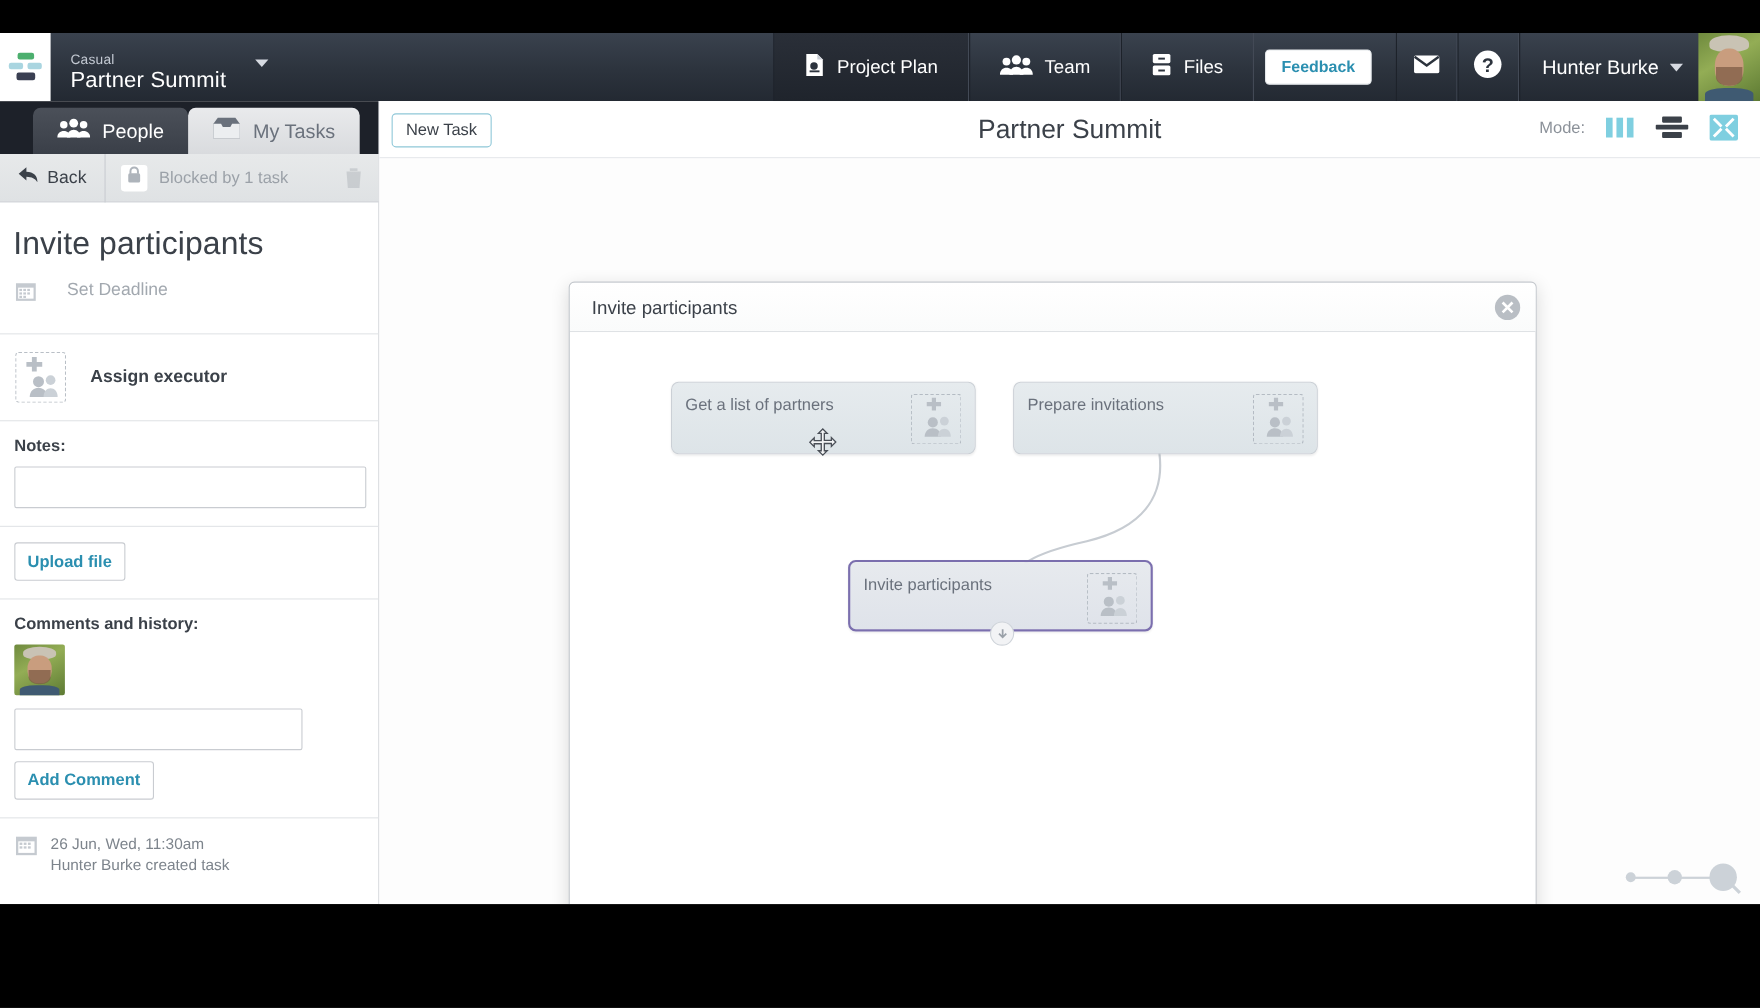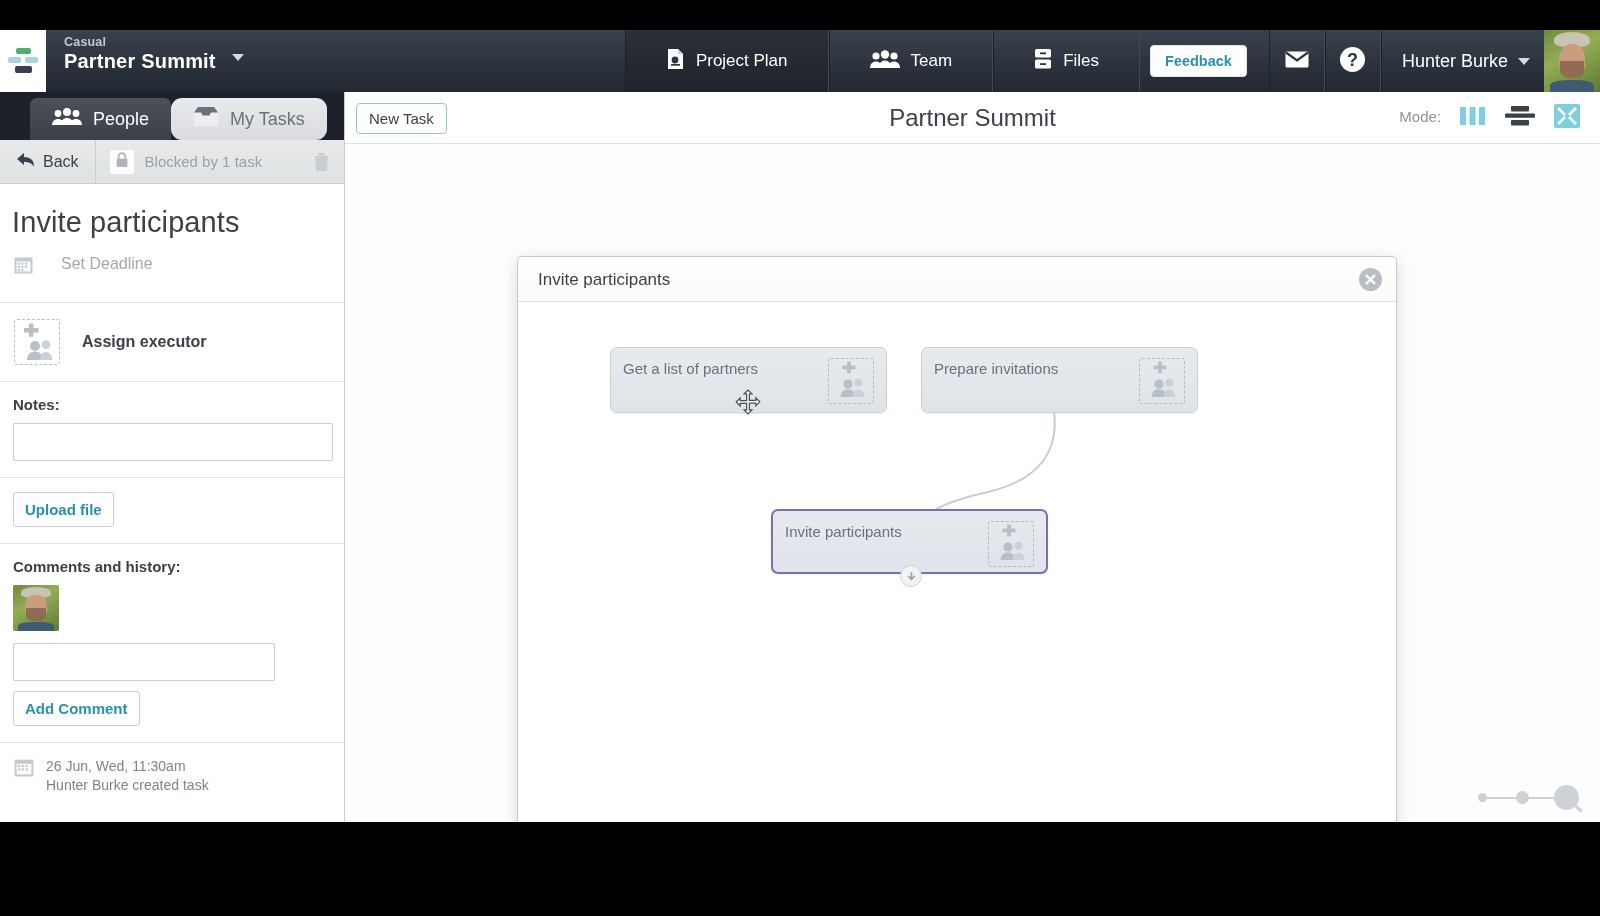--- a/index.html
+++ b/index.html
@@ -26,35 +26,35 @@
     width: 46px; height: 62px; background: #fff;
     display: flex; align-items: center; justify-content: center; flex: 0 0 auto;
   }
   .logo-glyph { width: 30px; height: 28px; position: relative; }
   .logo-glyph i { position: absolute; display: block; border-radius: 2px; }
   .lg1 { left: 8px; top: 1px;  width: 15px; height: 6px; background: #4caf6e; }
   .lg2 { left: 0px; top: 10px; width: 13px; height: 6px; background: #a9d5e0; }
   .lg3 { left: 17px;top: 10px; width: 13px; height: 6px; background: #a9d5e0; }
   .lg4 { left: 7px; top: 19px; width: 17px; height: 7px; background: #3a3f52; }
 
-  .proj-block { padding: 5px 0 0 18px; flex: 0 0 auto; position: relative; width: 260px; font-weight: bold; }
+  .proj-block { padding: 17px 0 0 18px; flex: 0 0 auto; position: relative; width: 260px; }
   .proj-sub { font-size: 12.5px; color: #c3c9d2; letter-spacing: .2px; }
   .proj-name { font-size: 20px; color: #ffffff; margin-top: 1px; letter-spacing: .2px; }
   .proj-caret {
     position: absolute; left: 186px; top: 24px;
     width: 0; height: 0; border-left: 6px solid transparent;
     border-right: 6px solid transparent; border-top: 7px solid #d6dae1;
   }
 
   .nav-spacer { flex: 1 1 auto; }
 
   .nav-tabs { display: flex; align-items: stretch; flex: 0 0 auto; }
   .nav-tab {
     display: flex; align-items: center; gap: 11px;
-    padding: 0 40px; color: #ffffff; font-size: 17px;
+    padding: 0 27px; color: #ffffff; font-size: 17px;
     border-left: 1px solid #1d222a; border-right: 1px solid #434a56;
     cursor: pointer;
   }
   .nav-tab.active { background: linear-gradient(180deg,#2a2f38,#1f242c); }
 
   .nav-right { display: flex; align-items: center; gap: 0; flex: 0 0 auto; }
   .feedback-btn {
     background: #ffffff; color: #2b8fb0; font-size: 14.5px; font-weight: bold;
     padding: 7px 14px; border-radius: 4px; margin: 0 22px 0 10px; cursor: pointer;
     border: 1px solid #e3e7ea;
@@ -91,21 +91,21 @@
   .leftpanel {
     position: absolute; left: 0; top: 62px; width: 345px; height: 730px;
     background: #ffffff; border-right: 1px solid #c9ccd1;
   }
   .lp-tabs { height: 48px; position: relative; background: #1d2129; display: flex; align-items: flex-end; }
   .lp-tab {
     height: 42px; display: flex; align-items: center; gap: 11px;
     padding: 0 22px; font-size: 18px; border-radius: 7px 7px 0 0; cursor: pointer;
   }
   .lp-tab.dark { background: linear-gradient(180deg,#4b5059,#3a3f48); color: #fff; margin-left: 30px; }
-  .lp-tab.light { background: linear-gradient(180deg,#e9eaec,#d9dbde); color: #6a717c; border-radius: 11px; }
+  .lp-tab.light { background: linear-gradient(180deg,#e9eaec,#d9dbde); color: #6a717c; }
 
   .blocked-bar {
     height: 44px; background: linear-gradient(180deg,#e7e9ea,#dfe2e4);
     display: flex; align-items: center; border-bottom: 1px solid #c9ccd1; position: relative;
   }
   .back-btn { display: flex; align-items: center; gap: 8px; padding: 16px 16px; height: 44px;
     font-size: 16px; color: #3b4149; cursor: pointer; border-right: 1px solid #c9ccd1; }
   .lock-chip { width: 24px; height: 24px; background: #fff; border-radius: 3px;
     margin: 0 11px 0 14px; display: flex; align-items: center; justify-content: center; }
   .blocked-text { font-size: 15px; color: #9ba1a8; }

